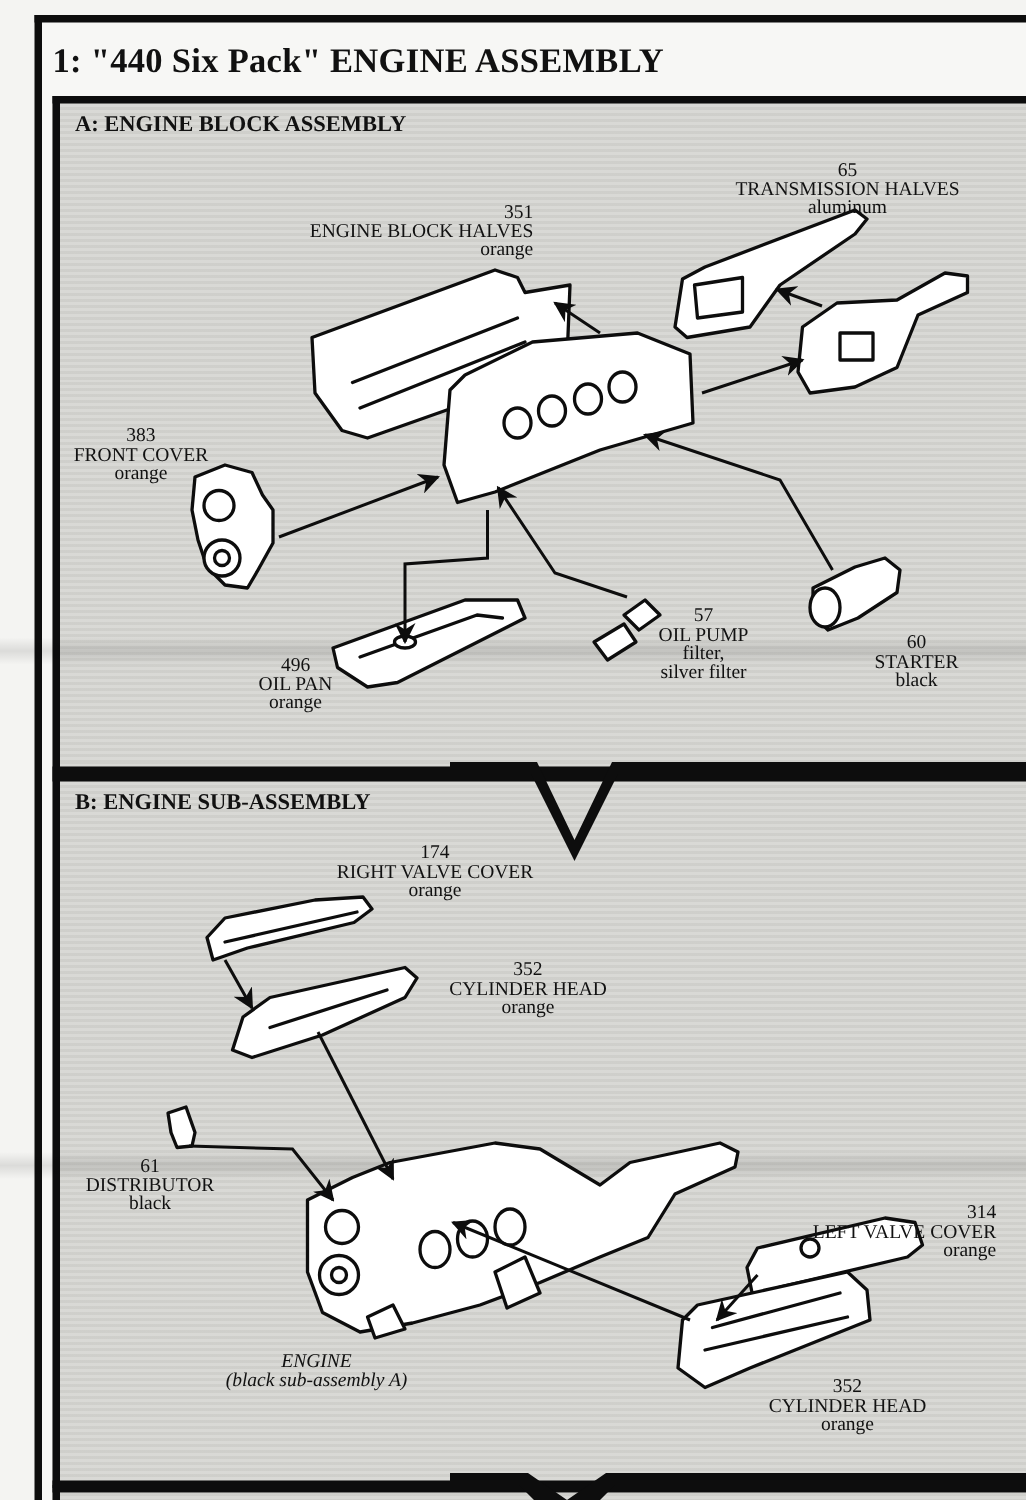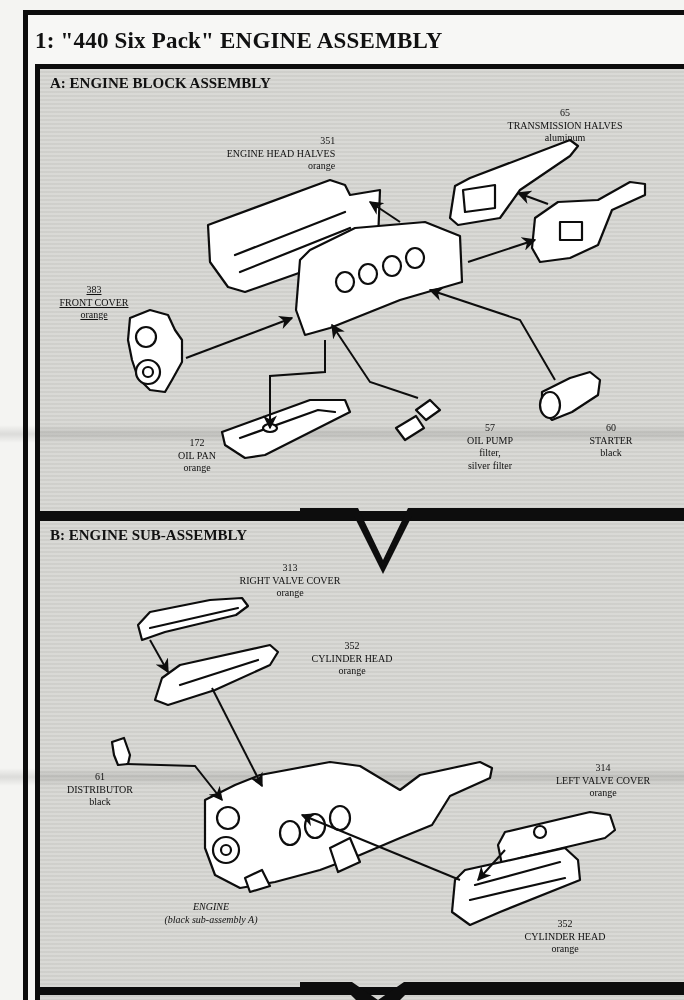--- a/index.html
+++ b/index.html
@@ -6,21 +6,21 @@
   body { width:684px; height:1000px; background:#f4f4f2; position:relative; overflow:hidden; font-family:"Liberation Serif","DejaVu Serif",serif; color:#111; }
   .outer { position:absolute; left:23px; top:10px; width:700px; height:1010px; border:5px solid #0d0d0d; border-right:none; border-bottom:none; background:#f7f7f5; }
   .page-title { position:absolute; left:35px; top:28px; font-size:23px; font-weight:bold; letter-spacing:0.2px; white-space:nowrap; }
   .panel { position:absolute; left:35px; width:660px; border:5px solid #0d0d0d; border-right:none; background:#d6d6d2; }
   .panel-a { top:64px; height:442px; }
   .panel-b { top:516px; height:466px; }
   .panel-c { top:990px; height:40px; }
   .panel::before { content:""; position:absolute; inset:0; background:
       repeating-linear-gradient(0deg, rgba(255,255,255,0.08) 0 2px, rgba(0,0,0,0.03) 2px 4px); pointer-events:none; }
   .panel-label { position:absolute; left:10px; top:6px; font-size:15px; font-weight:bold; white-space:nowrap;text-align:center; }
-  .part-label { position:absolute; text-align:center; font-size:10px; line-height:12.5px; white-space:nowrap; transform:translateX(-50%); }
+  .part-label { position:absolute; text-align:center; font-size:13px; line-height:12.5px; white-space:nowrap; transform:translateX(-50%); }
   .part-label span { display:block; }
   svg.drawing { position:absolute; left:0; top:0; width:684px; height:1000px; pointer-events:none; }
   .fold { position:absolute; left:0; width:684px; height:18px; background:linear-gradient(180deg, rgba(0,0,0,0) 0%, rgba(0,0,0,0.10) 50%, rgba(0,0,0,0) 100%); pointer-events:none; }
 </style>
 </head>
 <body>
 
 <div class="outer"></div>
 <div class="page-title">1: "440 Six Pack" ENGINE ASSEMBLY</div>
 
@@ -137,66 +137,66 @@
     <path d="M150,640 L168,672"></path>
     <path d="M212,688 L262,786"></path>
     <path d="M126,764 L195,766 L222,800"></path>
     <path d="M460,880 L302,815"></path>
     <path d="M505,850 L478,880"></path>
   </g>
 </svg>
 
 <div class="part-label" style="left:281px; top:135px;text-align:right;">
   <span>351</span>
-  <span>ENGINE HEAD HALVES</span>
+  <span>ENGINE BLOCK HALVES</span>
   <span>orange</span>
 </div>
 <div class="part-label" style="left:565px; top:107px;">
   <span>65</span>
   <span>TRANSMISSION HALVES</span>
   <span>aluminum</span>
 </div>
-<div class="part-label" style="left:94px; top:284px;text-decoration:underline;">
+<div class="part-label" style="left:94px; top:284px;">
   <span>383</span>
   <span>FRONT COVER</span>
   <span>orange</span>
 </div>
 <div class="part-label" style="left:197px; top:437px;">
-  <span>172</span>
+  <span>496</span>
   <span>OIL PAN</span>
   <span>orange</span>
 </div>
-<div class="part-label" style="left:469px; top:422px;margin-left:21px;">
+<div class="part-label" style="left:469px; top:404px;">
   <span>57</span>
   <span>OIL PUMP</span>
   <span>filter,</span>
   <span>silver filter</span>
 </div>
 <div class="part-label" style="left:611px; top:422px;">
   <span>60</span>
   <span>STARTER</span>
   <span>black</span>
 </div>
 
 <div class="part-label" style="left:290px; top:562px;">
-  <span>313</span>
+  <span>174</span>
   <span>RIGHT VALVE COVER</span>
   <span>orange</span>
 </div>
 <div class="part-label" style="left:352px; top:640px;">
   <span>352</span>
   <span>CYLINDER HEAD</span>
   <span>orange</span>
 </div>
 <div class="part-label" style="left:100px; top:732px;margin-top:39px;">
   <span>61</span>
   <span>DISTRIBUTOR</span>
   <span>black</span>
 </div>
-<div class="part-label" style="left:603px; top:762px;">
+<div class="part-label" style="left:603px; top:802px;text-align:right;">
   <span>314</span>
   <span>LEFT VALVE COVER</span>
   <span>orange</span>
 </div>
 <div class="part-label" style="left:211px; top:901px;font-style:italic;">
   <span>ENGINE</span>
   <span>(black sub-assembly A)</span>
 </div>
 <div class="part-label" style="left:565px; top:918px;">
   <span>352</span>

